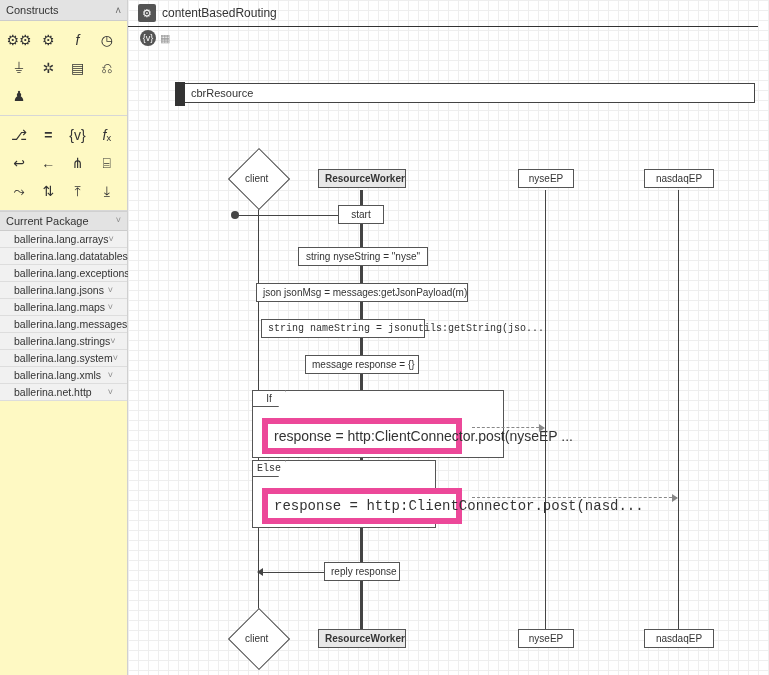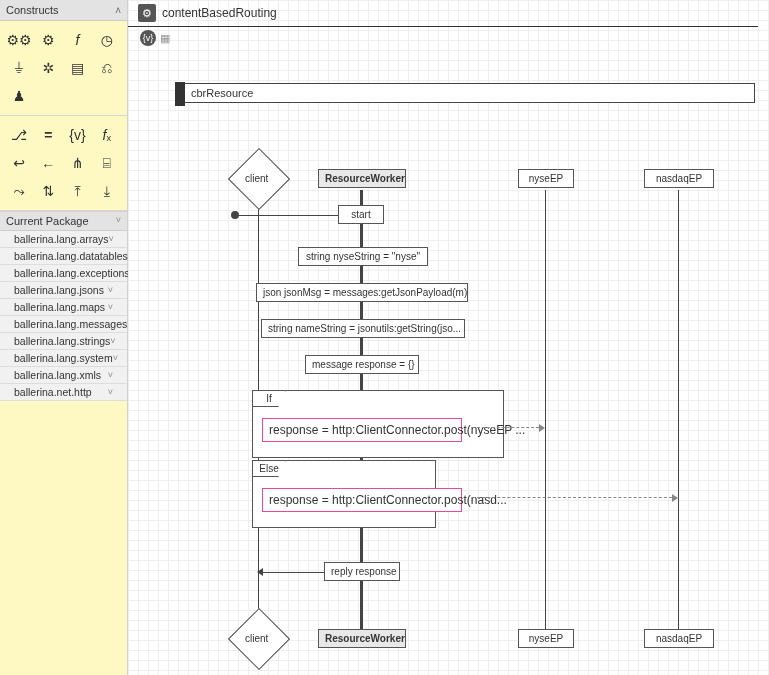--- a/index.html
+++ b/index.html
@@ -188,23 +188,23 @@
     width: 34px; height: 17px;
     border: 1px solid #555;
     background: #fff;
     font-size: 10px;
     display: flex; align-items: center; justify-content: center;
     border-bottom-right-radius: 0;
     clip-path: polygon(0 0, 100% 0, 78% 100%, 0 100%);
   }
   .inner-box {
     position: absolute;
-    border: 1px solid #ec4899;
-    background: #fff;
-    font-size: 12px;
+    border: 6px solid #ec4899;
+    background: #fff;
+    font-size: 14px;
     padding: 4px 6px;
     white-space: nowrap;
   }
 
   
   .hconn {
     position: absolute;
     border-top: 1px dashed #888;
     height: 0;
   }
@@ -344,30 +344,30 @@
   <div class="box shaded" style="left:190px; top:169px; width:88px;">ResourceWorker</div>
   <div class="box" style="left:390px; top:169px; width:56px;">nyseEP</div>
   <div class="box" style="left:516px; top:169px; width:70px;">nasdaqEP</div>
 
   <div class="hline" style="left:107px; top:215px; width:126px;"></div>
   <div style="position:absolute; left:103px; top:211px; width:8px; height:8px; background:#444; border-radius:50%;"></div>
   <div class="box" style="left:210px; top:205px; width:46px;">start</div>
 
   <div class="box" style="left:170px; top:247px; width:130px;">string nyseString = "nyse"</div>
   <div class="box" style="left:128px; top:283px; width:212px;">json jsonMsg = messages:getJsonPayload(m)</div>
-  <div class="box" style="left:133px; top:319px; width:204px;">string nameString = jsonutils:getString(jso...</div>
+  <div class="box" style="left:133px; top:319px; width:164px;font-family:Liberation Mono, monospace;">string nameString = jsonutils:getString(jso...</div>
   <div class="box" style="left:177px; top:355px; width:114px;">message response = {}</div>
 
   <div class="if-block" style="left:124px; top:390px; width:252px; height:68px;">
     <div class="if-tab">If</div>
     <div class="inner-box" style="left:9px; top:27px; width:200px;">response = http:ClientConnector.post(nyseEP ...</div>
   </div>
   <div class="hconn" style="left:344px; top:427px; width:72px;"></div>
 
-  <div class="if-block" style="left:124px; top:460px; width:184px; height:68px;">
+  <div class="if-block" style="left:124px; top:460px; width:184px; height:68px;font-family:Liberation Mono, monospace;">
     <div class="if-tab">Else</div>
     <div class="inner-box" style="left:9px; top:27px; width:200px;">response = http:ClientConnector.post(nasd...</div>
   </div>
   <div class="hconn" style="left:344px; top:497px; width:205px;"></div>
 
   <div class="box" style="left:196px; top:562px; width:76px;">reply response</div>
   <div class="hline arrow-left" style="left:130px; top:572px; width:66px;"></div>
 
   <div class="diamond" style="left:109px; top:617px;"></div>
   <div class="diamond-label" style="left:117px; top:633px;">client</div>

